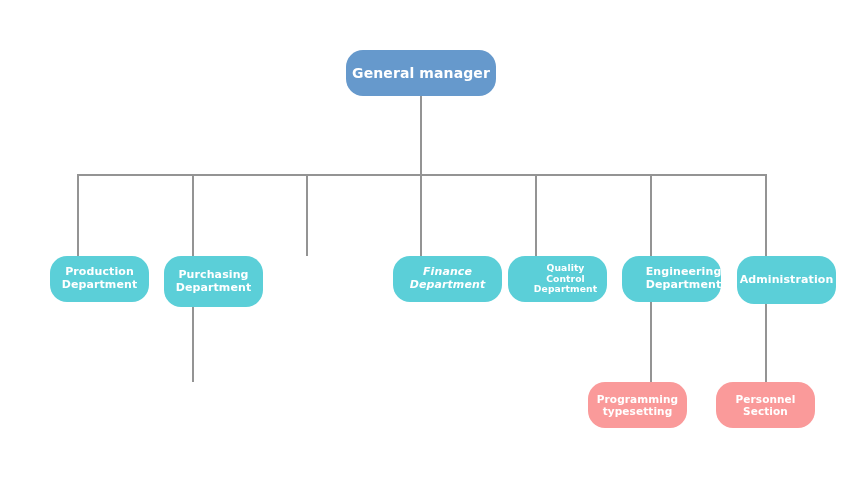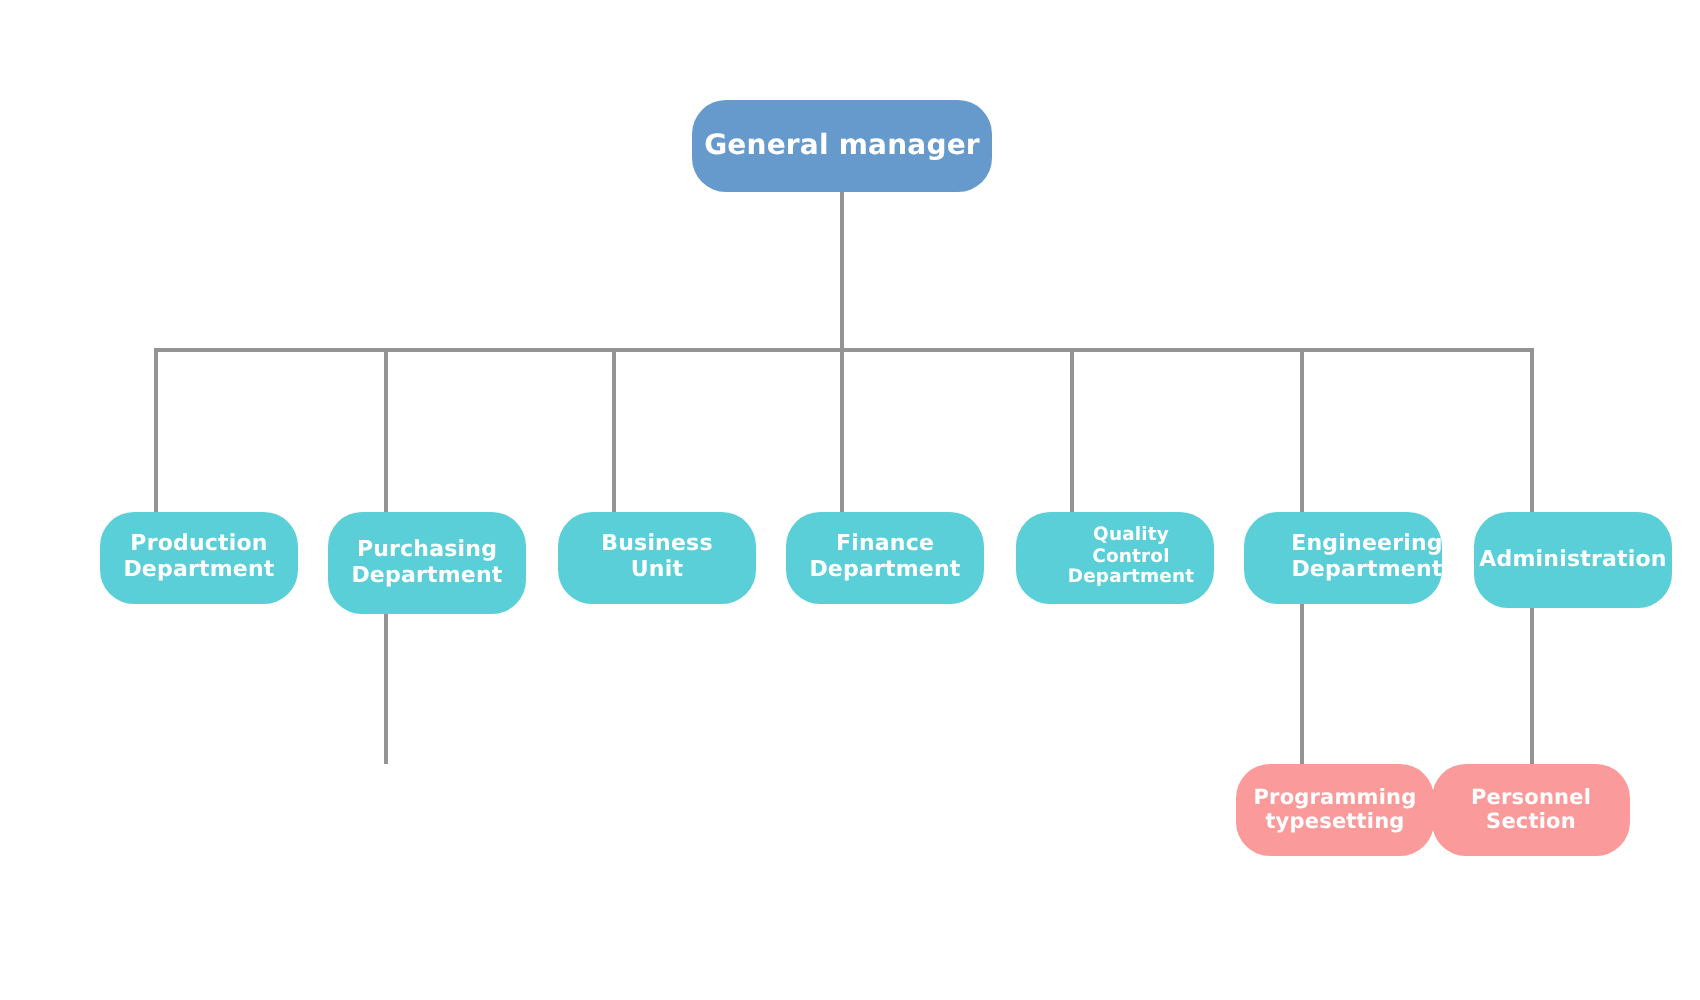--- a/index.html
+++ b/index.html
@@ -90,41 +90,37 @@
   </div>
 
   <div class="node level-dept" style="left:29px; top:256px; width:99px; height:46px; background:#5bcfd8;">
     <span class="node-label">Production
 Department</span>
   </div>
   <div class="node level-dept" style="left:143px; top:256px; width:99px; height:51px; background:#5bcfd8;">
     <span class="node-label">Purchasing
 Department</span>
   </div>
-  <div class="node level-dept" style="left:258px; top:256px; width:99px; height:46px; background:#5bcfd8;">
-    <span class="node-label">Business
-Unit</span>
-  </div>
-  <div class="node level-dept" style="left:372px; top:256px; width:99px; height:46px; background:#5bcfd8;">
+  <div class="node level-dept" style="left:372px; top:256px; width:109px; height:46px; background:#5bcfd8;font-style:italic;">
     <span class="node-label">Finance
 Department</span>
   </div>
   <div class="node level-dept small-text" style="left:487px; top:256px; width:99px; height:46px; background:#5bcfd8;">
     <span class="node-label">Quality Control
 Department</span>
   </div>
   <div class="node level-dept" style="left:601px; top:256px; width:99px; height:46px; background:#5bcfd8;padding-left:28px;">
     <span class="node-label">Engineering
 Department</span>
   </div>
   <div class="node level-dept" style="left:716px; top:256px; width:99px; height:48px; background:#5bcfd8;">
     <span class="node-label">Administration</span>
   </div>
 
-  <div class="node level-sub" style="left:618px; top:382px; width:99px; height:46px; background:#fa9a9a;">
+  <div class="node level-sub" style="left:588px; top:382px; width:99px; height:46px; background:#fa9a9a;">
     <span class="node-label">Programming
 typesetting</span>
   </div>
   <div class="node level-sub" style="left:716px; top:382px; width:99px; height:46px; background:#fa9a9a;">
     <span class="node-label">Personnel
 Section</span>
   </div>
 
 </div>
 

